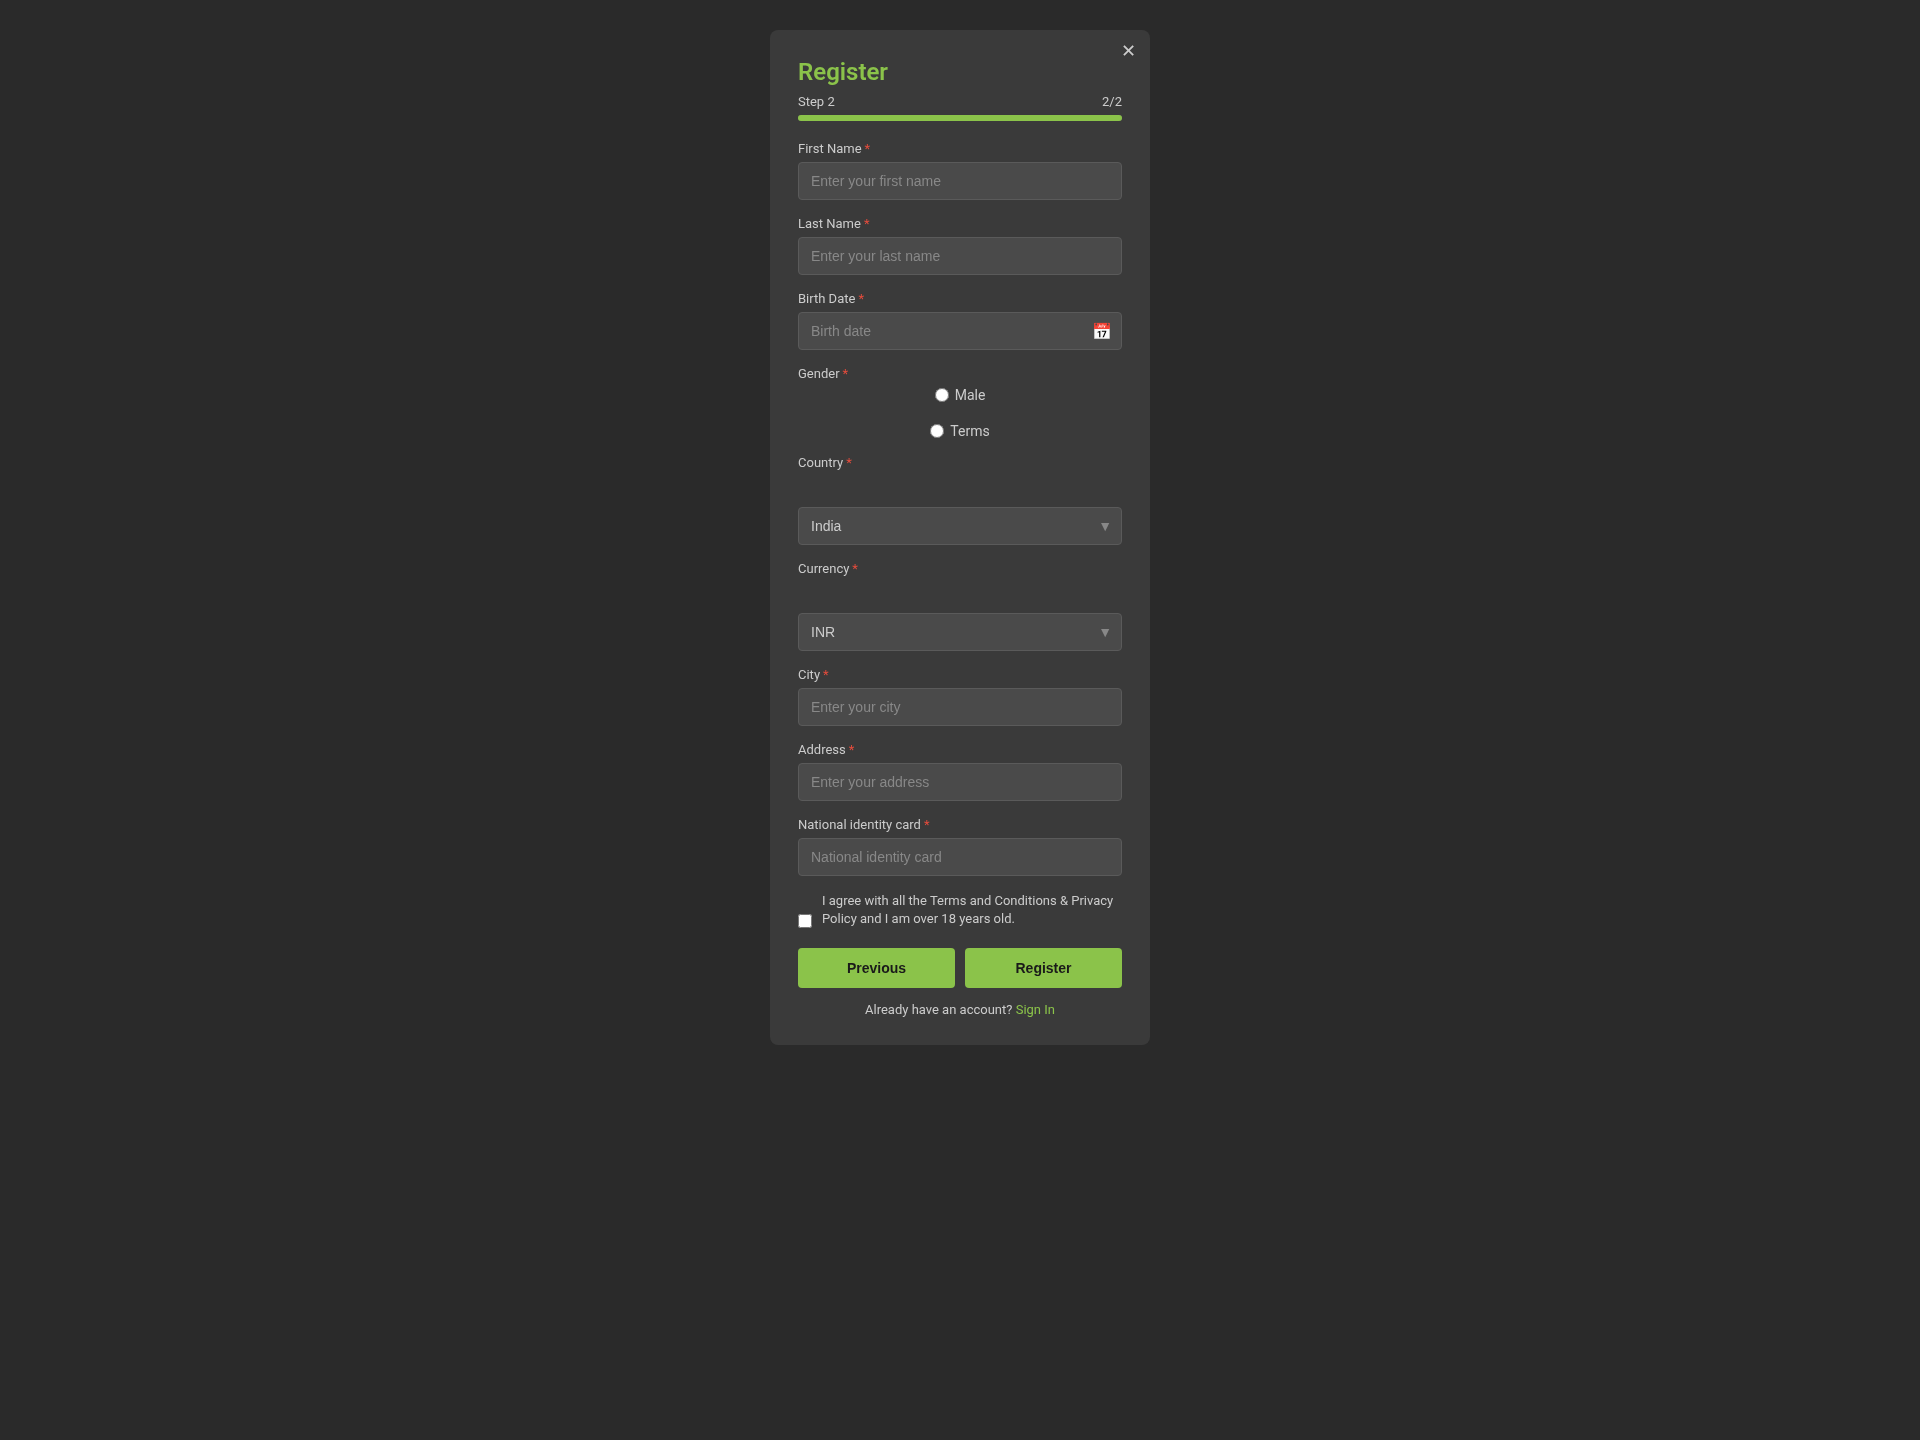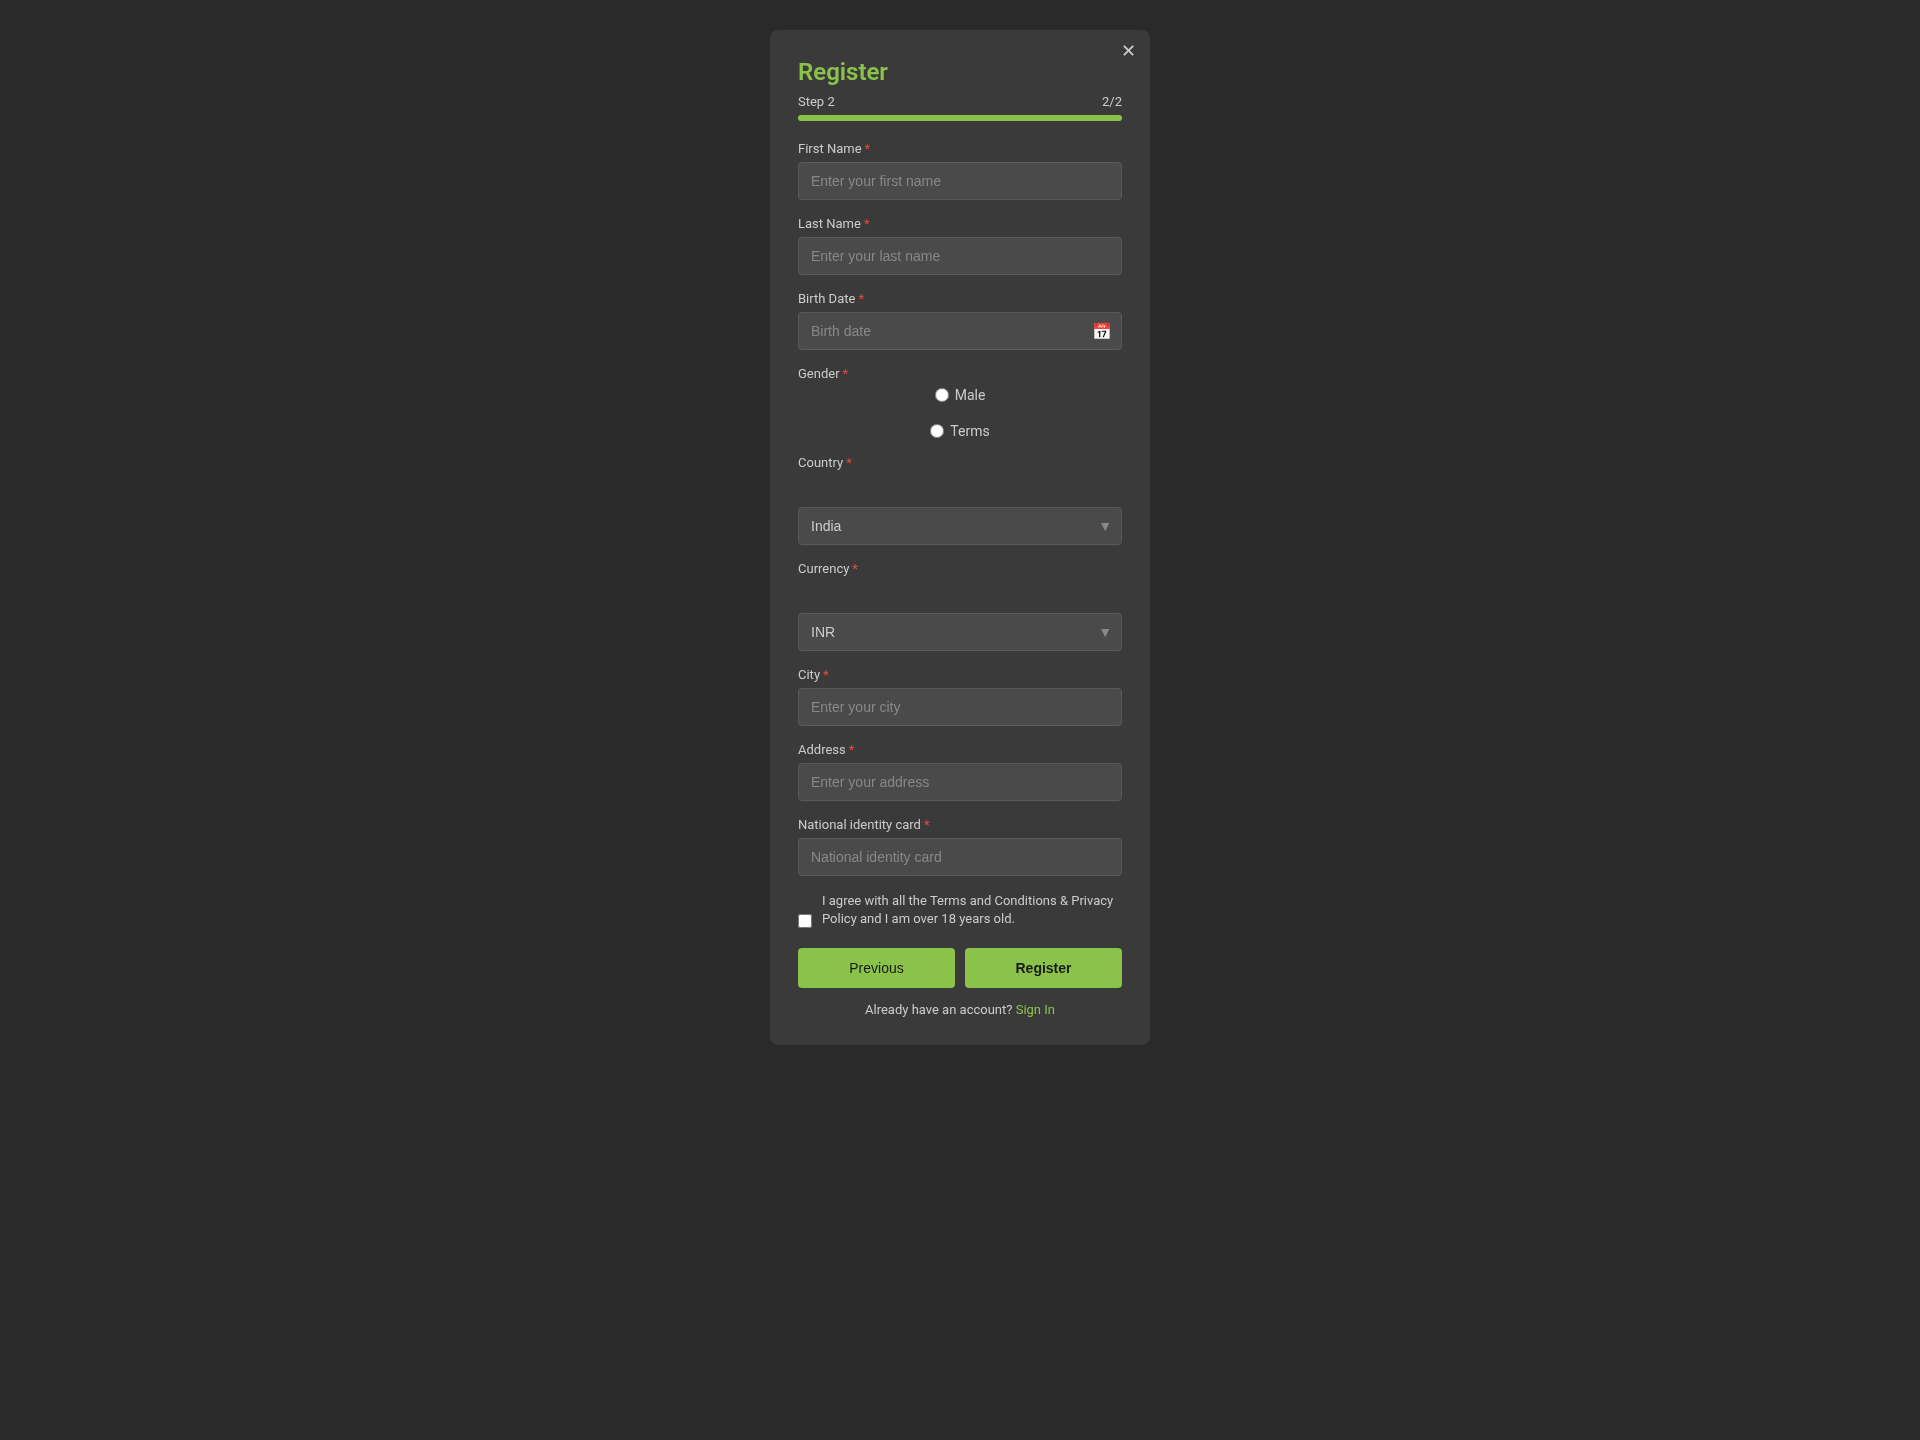--- a/index.html
+++ b/index.html
@@ -209,21 +209,21 @@
       margin-bottom: 14px;
     }
 
     .btn-previous {
       flex: 1;
       background-color: #8bc34a;
       border: none;
       border-radius: 4px;
       color: #1a1a1a;
       font-size: 14px;
-      font-weight: 400;
+      font-weight: 700;
       padding: 12px;
       cursor: pointer;
     }
 
     .btn-register {
       flex: 1;
       background-color: #8bc34a;
       border: none;
       border-radius: 4px;
       color: #1a1a1a;

